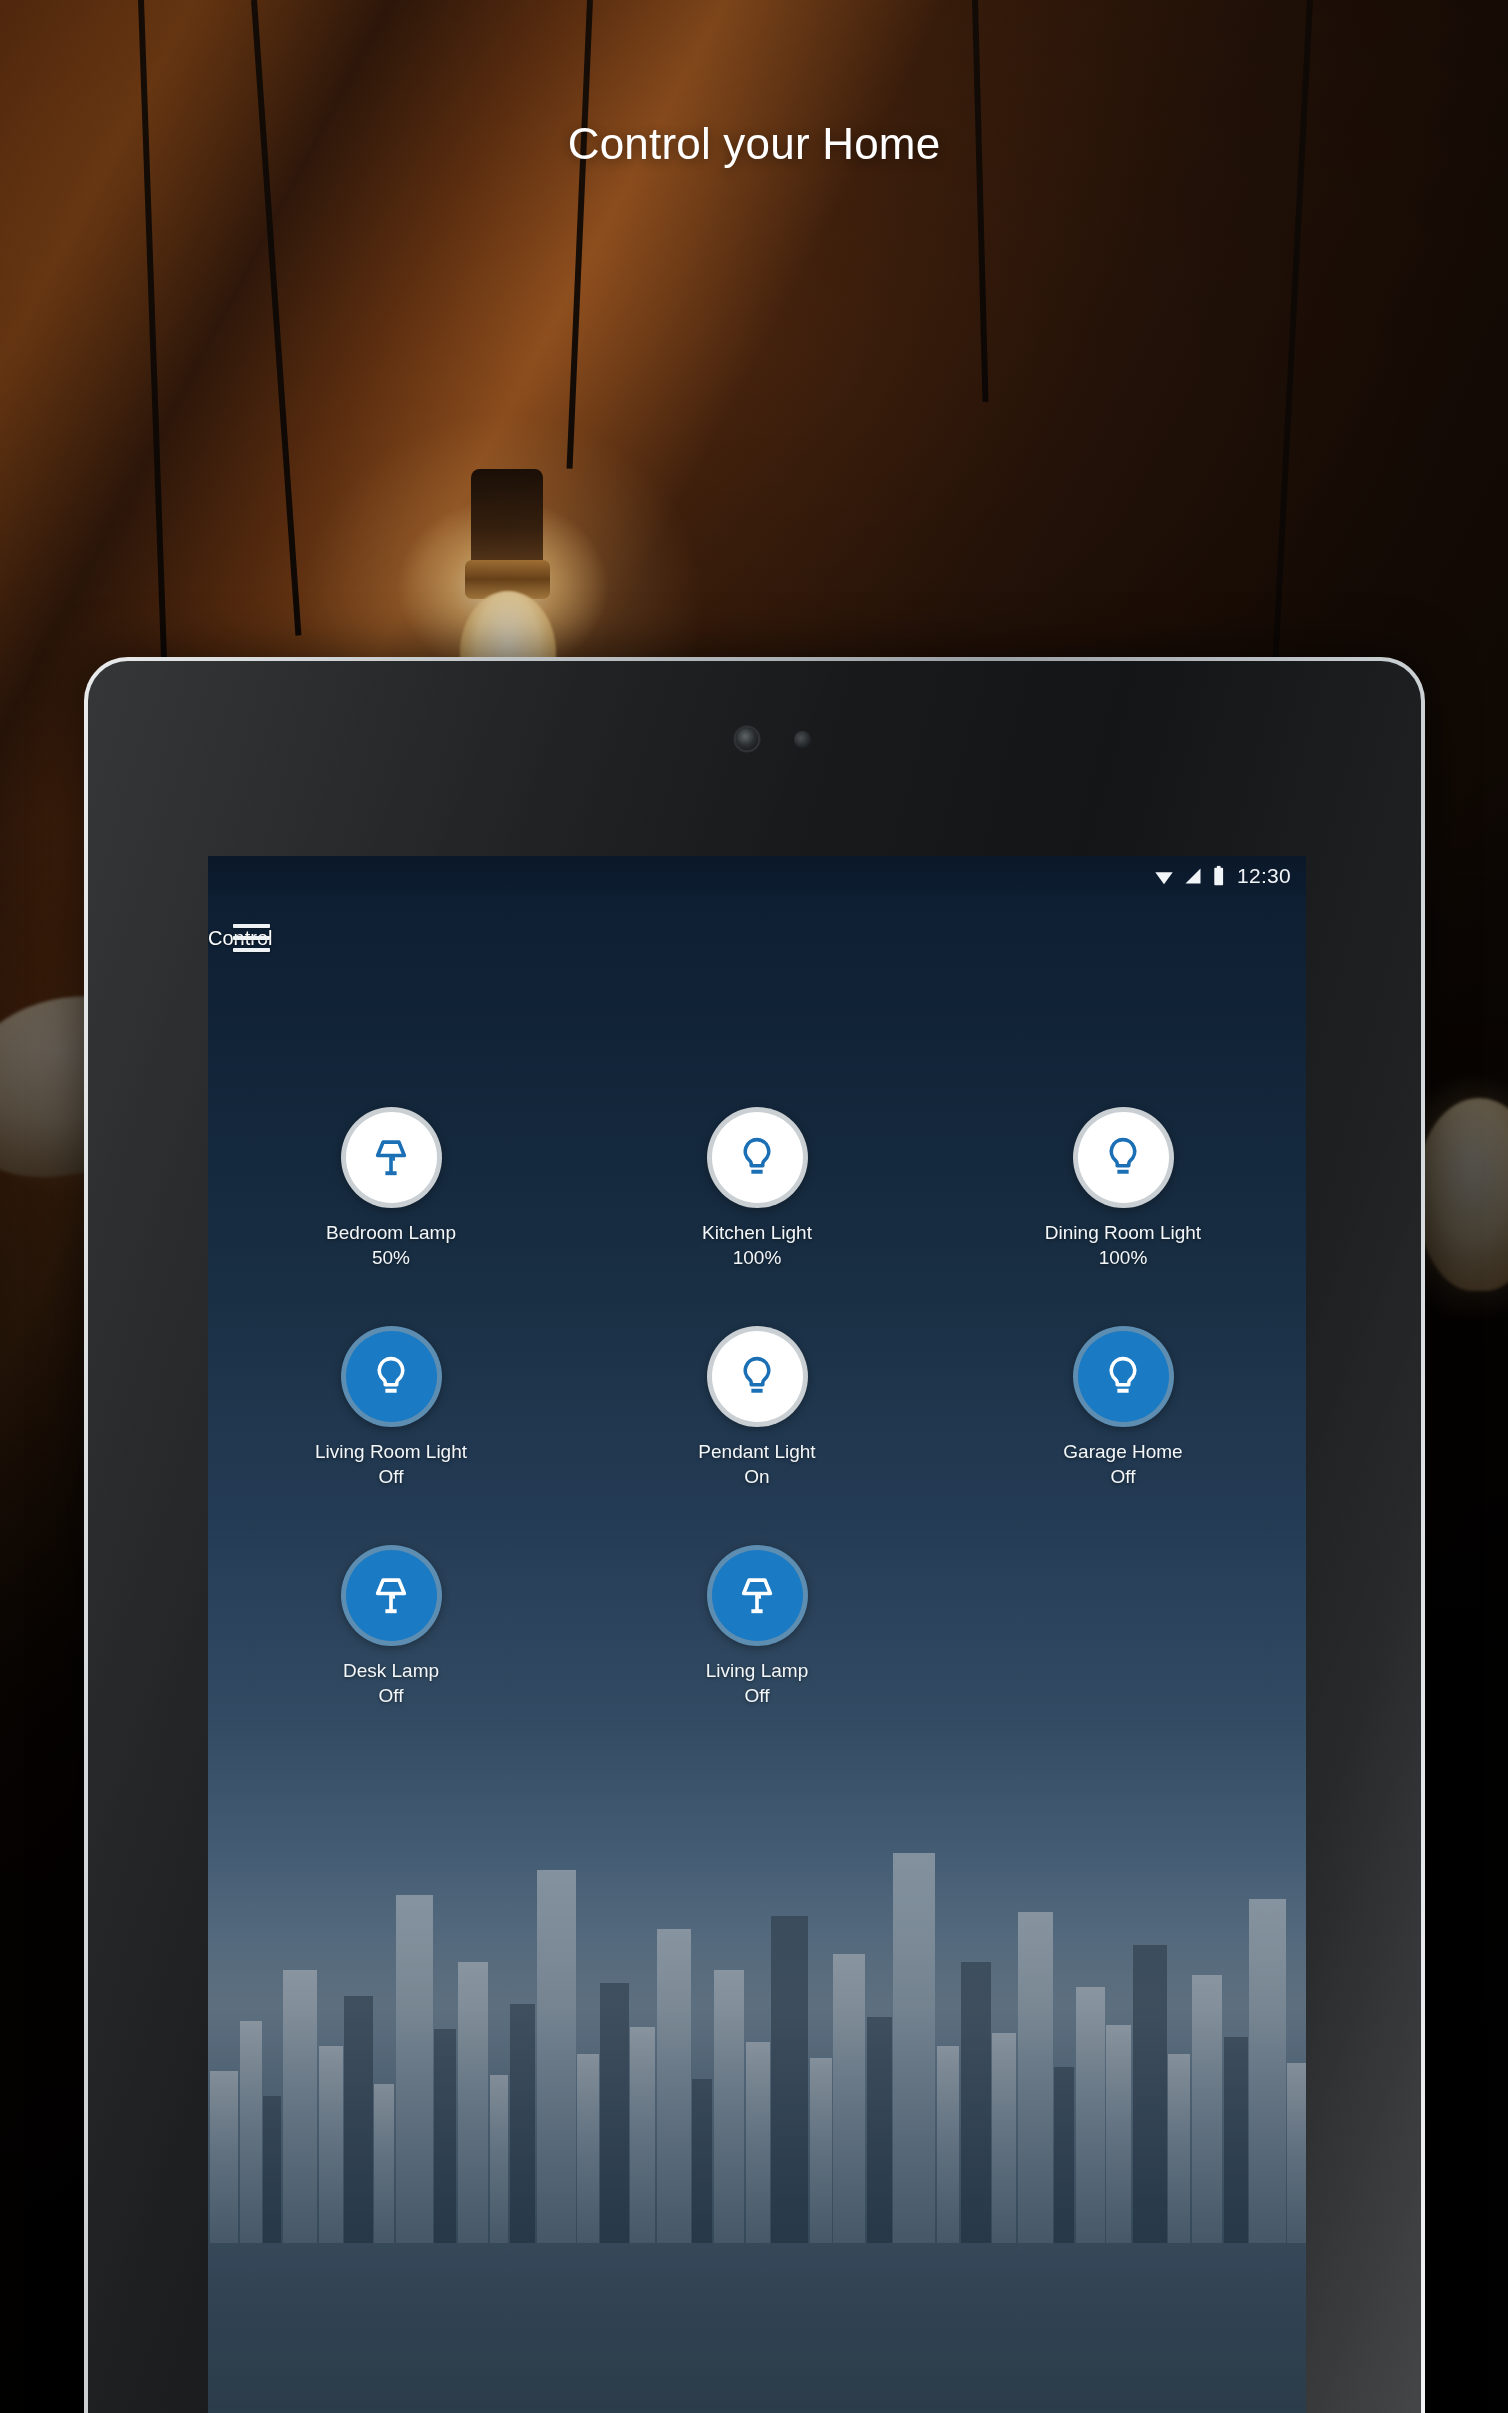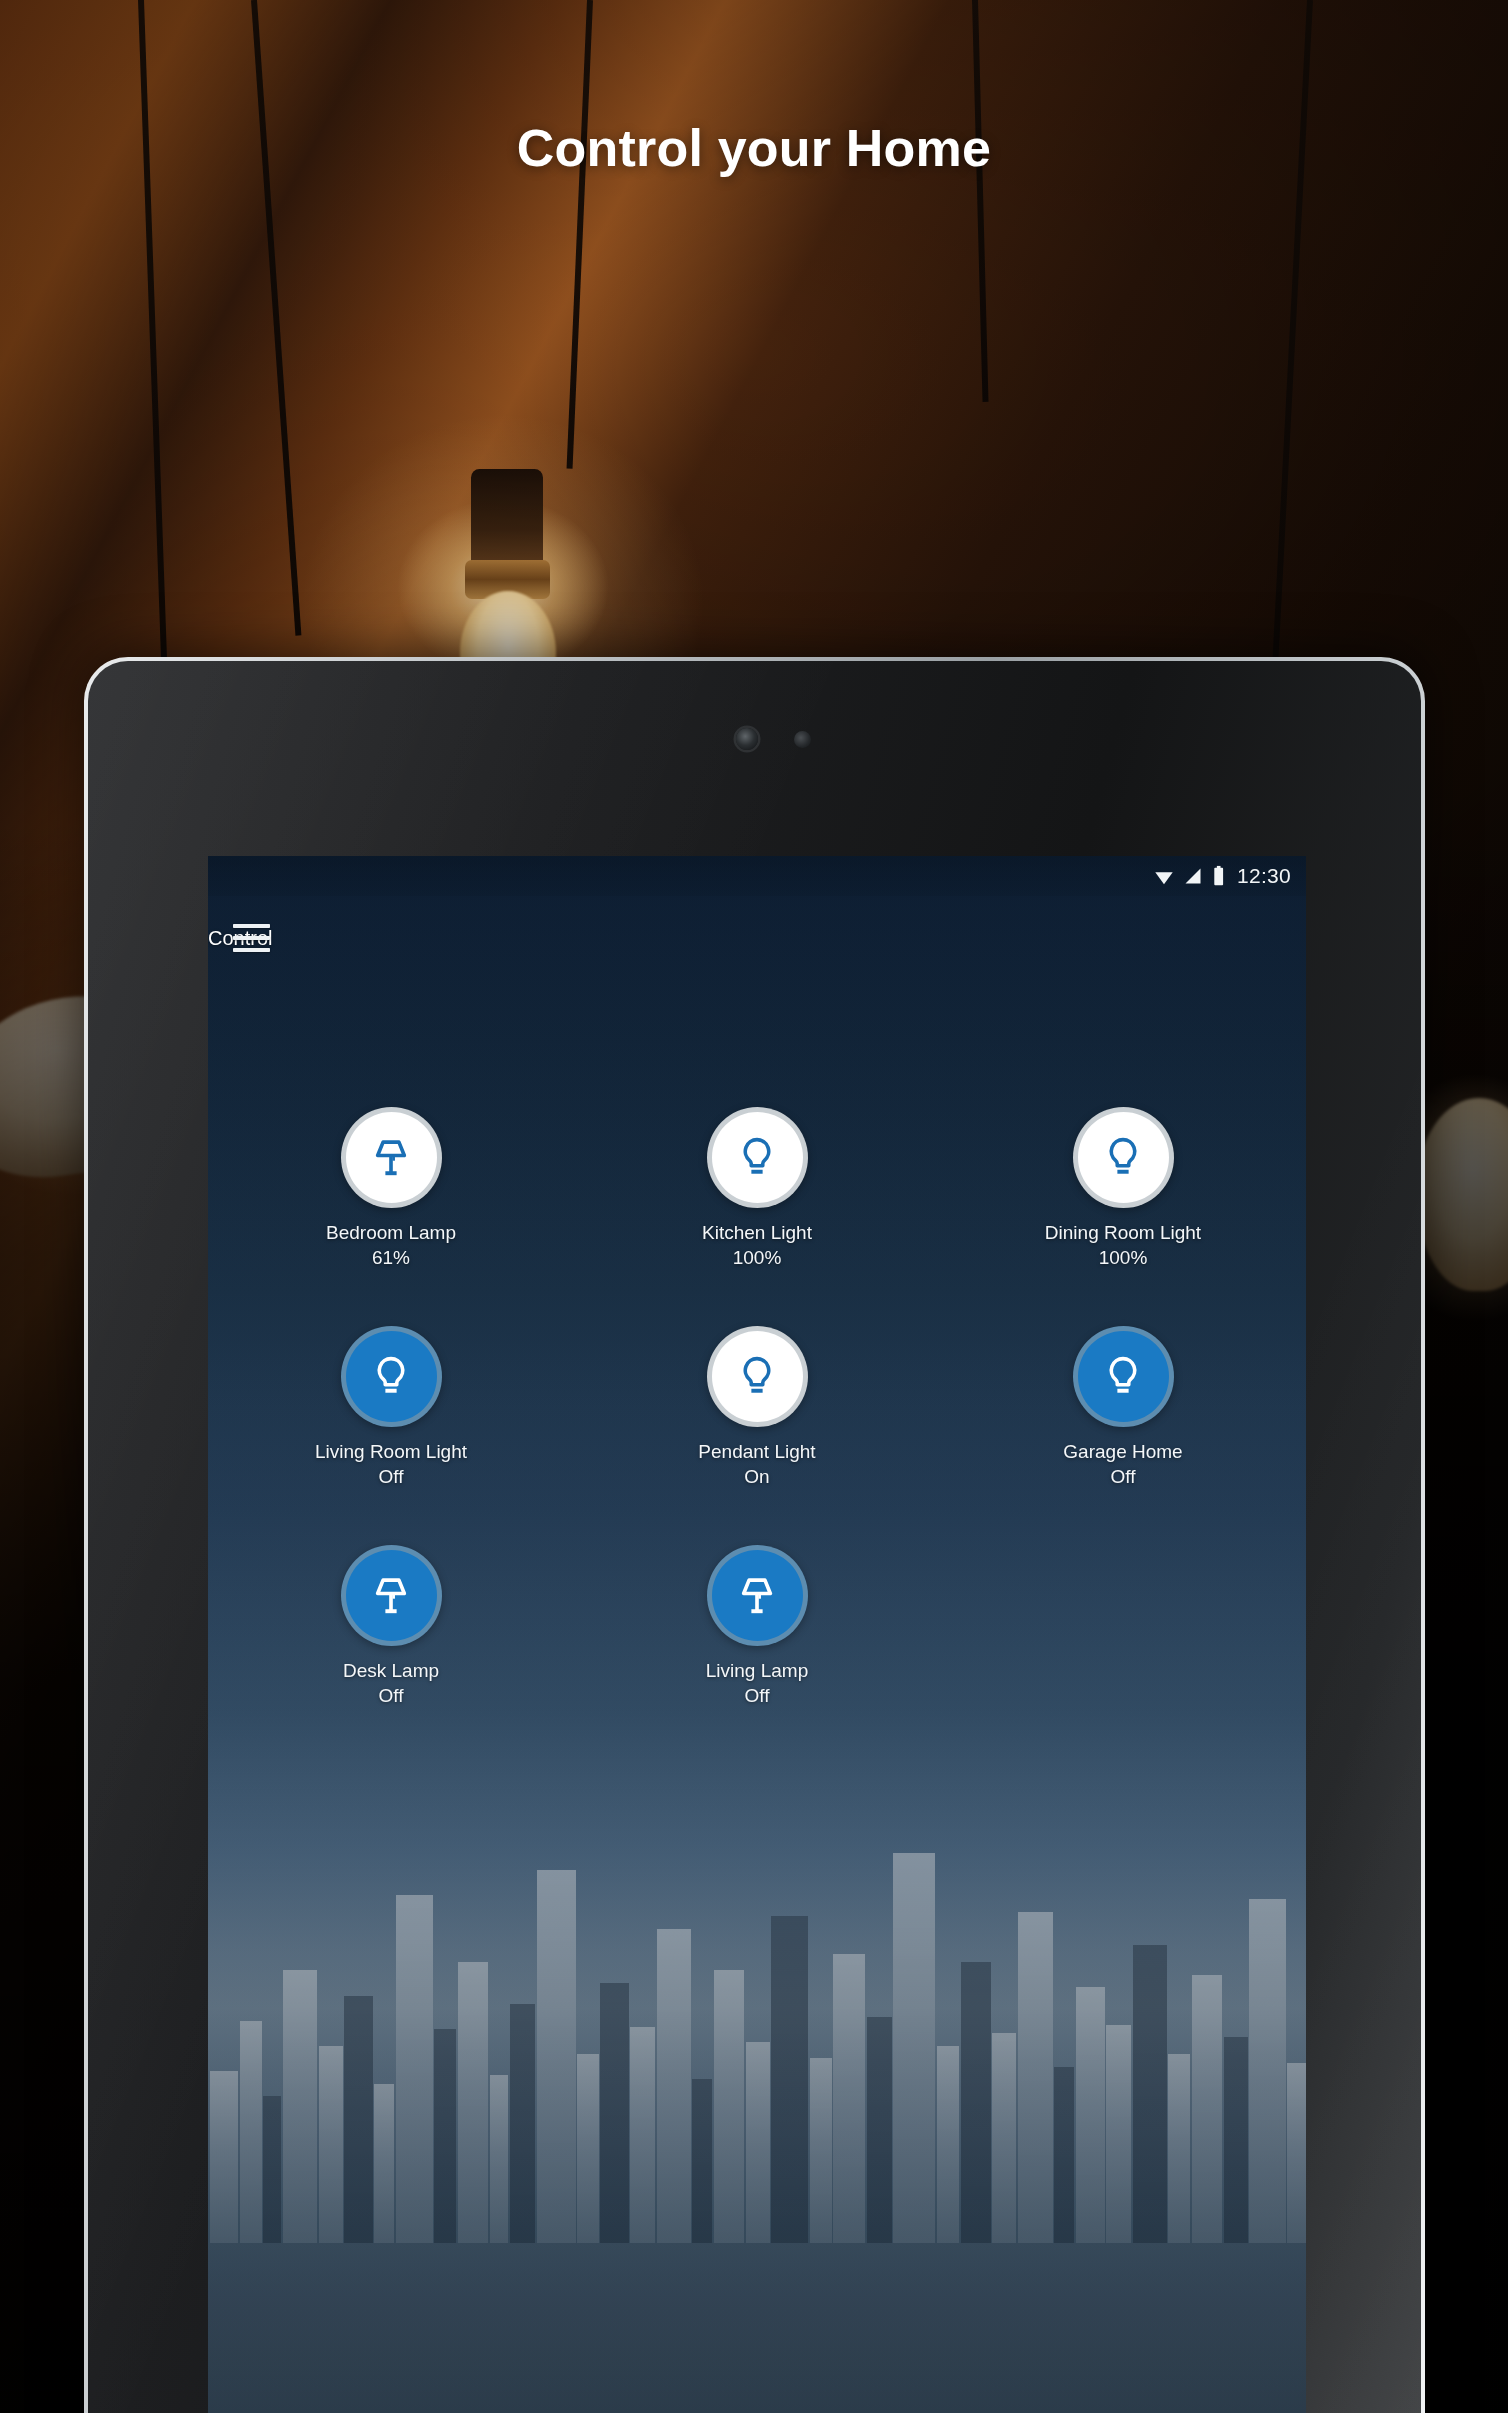--- a/index.html
+++ b/index.html
@@ -108,22 +108,22 @@
   }
 
   
   .promo-copy {
     position: absolute;
     left: 0; right: 0; top: 122px;
     text-align: center;
     color: #ffffff;
   }
   .promo-title {
-    font-size: 52px;
-    font-weight: 700;
+    font-size: 44px;
+    font-weight: 400;
     letter-spacing: 0.2px;
     line-height: 1.0;
     text-shadow: 0 1.7px 11.7px rgba(0,0,0,.45);
   }
   .promo-sub {
     margin: 34px auto 0;
     width: 980px;
     font-size: 40px;
     font-weight: 400;
     line-height: 1.06;
@@ -444,21 +444,21 @@
         <div class="tile-circle off">
 
     <svg class="ico" viewBox="0 0 24 24" width="50" height="50">
       <path d="M8.2 4.4 h7.6 l2.6 6.4 H5.6 Z" fill="none" stroke="#1a6fb5" stroke-width="1.75" stroke-linejoin="round"></path>
       <line x1="12" y1="10.8" x2="12" y2="18.8" stroke="#1a6fb5" stroke-width="1.75"></line>
       <line x1="13.3" y1="11.2" x2="13.3" y2="13.3" stroke="#1a6fb5" stroke-width="1.2"></line>
       <line x1="9.3" y1="19.3" x2="14.7" y2="19.3" stroke="#1a6fb5" stroke-width="1.9"></line>
     </svg>
      </div>
      <div class="tile-label">Bedroom Lamp</div>
-     <div class="tile-state">61%</div>
+     <div class="tile-state">50%</div>
       </div>
       <div class="tile">
         <div class="tile-circle off">
 
     <svg class="ico" viewBox="0 0 24 24" width="50" height="50">
       <path d="M12 3.2a5.6 5.6 0 0 0-3.6 9.9c.55.47.85 1.05.85 1.7v.9h5.5v-.9c0-.65.3-1.23.85-1.7A5.6 5.6 0 0 0 12 3.2z" fill="none" stroke="#1a6fb5" stroke-width="1.75" stroke-linejoin="round"></path>
       <line x1="9.3" y1="18.6" x2="14.7" y2="18.6" stroke="#1a6fb5" stroke-width="1.9" stroke-linecap="butt"></line>
     </svg>
      </div>
      <div class="tile-label">Kitchen Light</div>

